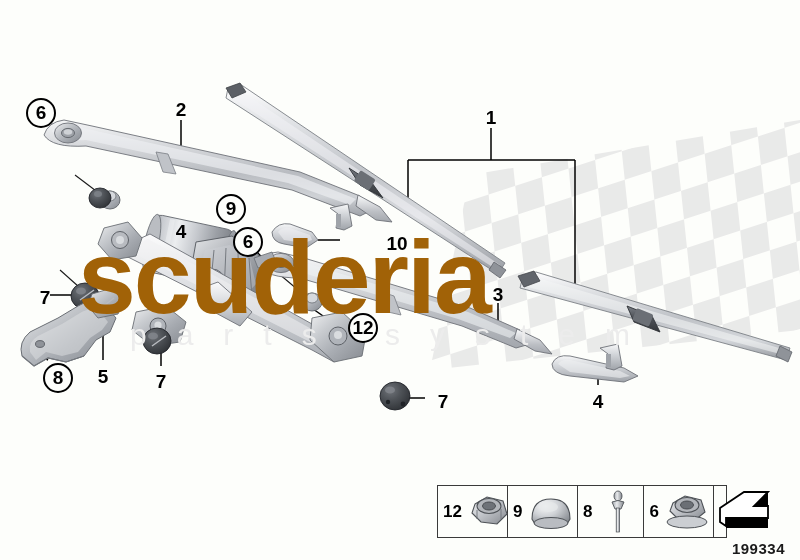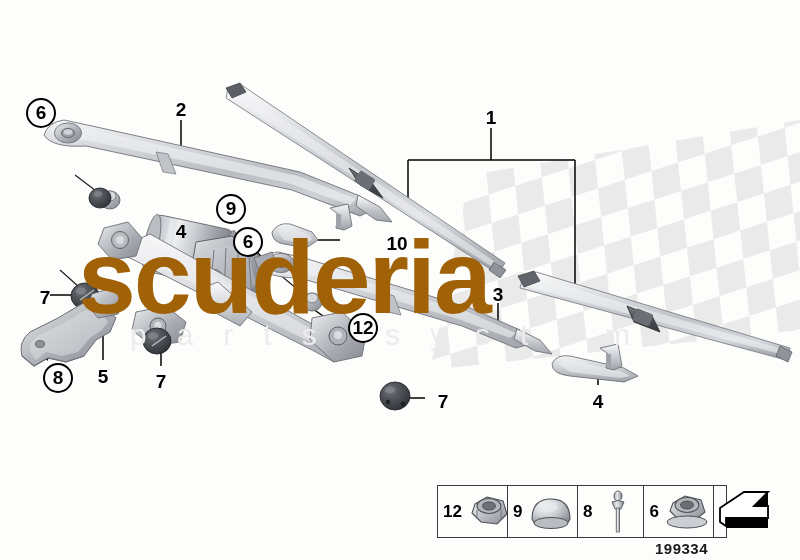--- a/index.html
+++ b/index.html
@@ -69,21 +69,21 @@
   }
   .lg-art { position: relative; flex: 1; height: 100%; }
   #diagram-id {
     position: absolute;
     left: 655px; top: 540px;
     width: 130px;
     font-size: 15px;
     font-weight: bold;
     letter-spacing: 0.5px;
     color: #1a1a1a;
-    text-align: left;
+    text-align: right;
     z-index: 25;
   }
 
   
   #watermark-word {
     position: absolute;
     left: 78px; top: 218px;
     font-size: 104px;
     font-weight: bold;
     color: #a16207;

